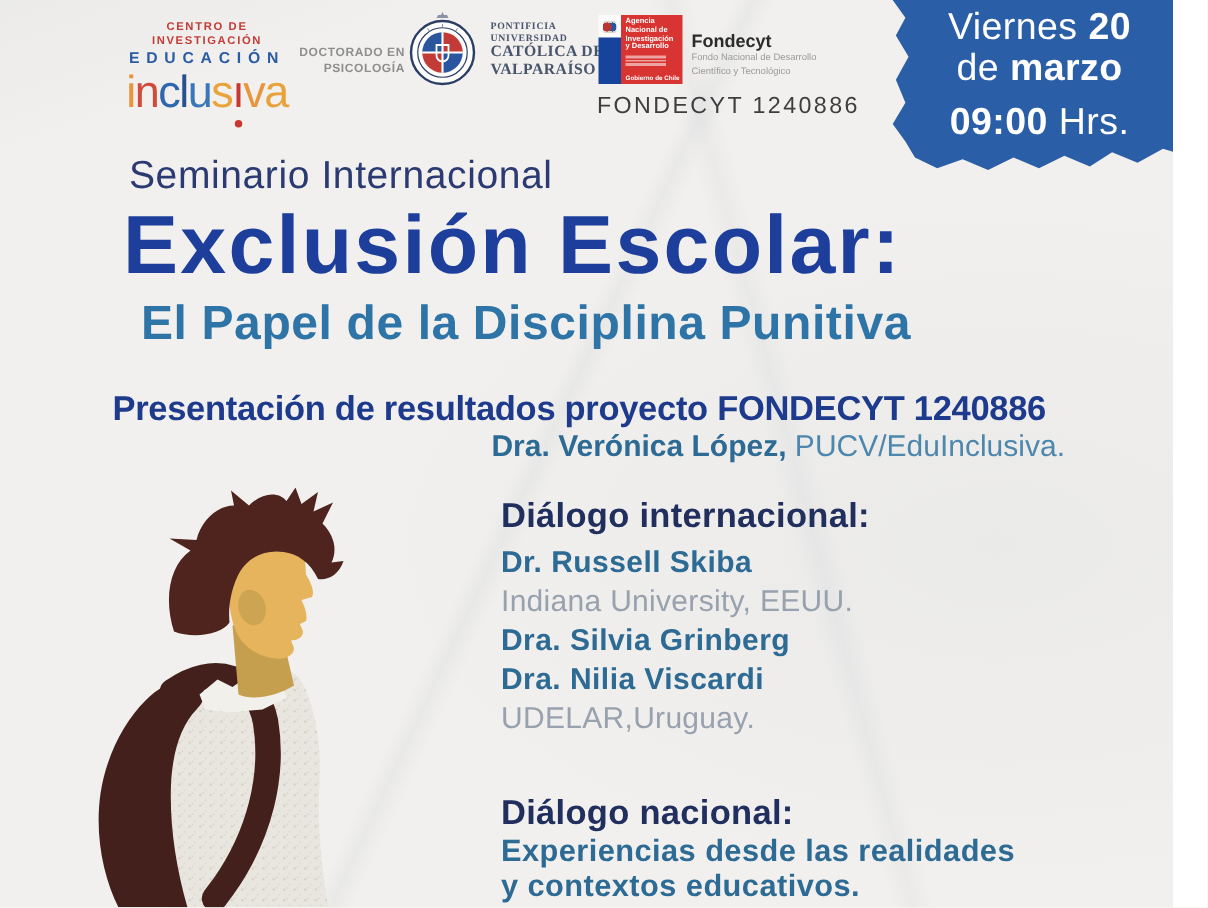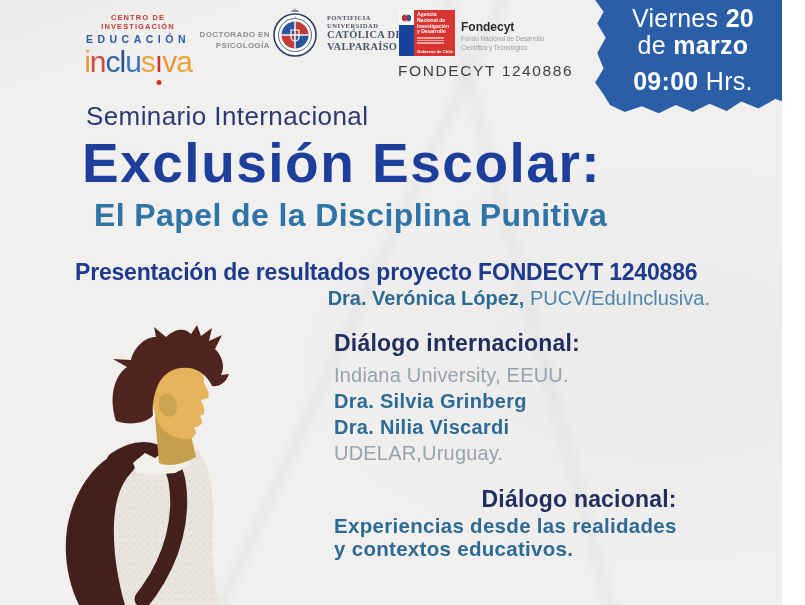--- a/index.html
+++ b/index.html
@@ -78,21 +78,21 @@
     letter-spacing:-0.2px; color:#1d3a8c; }
   .author-line { position:absolute; right:72px; top:287px; font-size:20px;margin-left:24px; }
   .author-line .ab { font-weight:700; color:#2e6b94; }
   .author-line .ar { font-weight:500; color:#4d87ad; }
 
   
   .program { position:absolute; left:334px; top:330px; }
   .prog-heading { font-size:23px; font-weight:800; color:#212f5e; line-height:26px; margin-bottom:6px; letter-spacing:0.2px; }
   .speaker-name { font-size:20px; font-weight:700; color:#2e6b94; line-height:26px; letter-spacing:0.3px; }
   .speaker-aff { font-size:20px; font-weight:400; color:#98a1ae; line-height:26px; letter-spacing:0.2px; }
-  .prog-heading.national { margin-top:20px; margin-bottom:2px;text-align:right; }
+  .prog-heading.national { margin-top:36px; margin-bottom:2px; }
   .nat-line { font-size:20.5px; font-weight:700; color:#2e6b94; line-height:23px; letter-spacing:0.3px; }
 
   
   .figure-wrap { position:absolute; left:55px; top:325px; width:260px; height:280px; }
 </style>
 </head>
 <body>
 
 <div class="poster">
 
@@ -210,20 +210,21 @@
         C119,4 130,2 136,9 L142,0 L146,11 L157,3 L154,16 L167,10 L160,24 C168,32 170,42 166,50
         L174,49 C171,58 164,62 157,61 C152,50 143,44 134,43 C120,41 108,48 103,60
         C99,69 97,80 98,90 C93,98 74,101 61,96 Z"></path>
     </svg>
   </div>
 
   <div class="program">
     <div class="prog-heading">Diálogo internacional:</div>
 
     <div>
+      <div class="speaker-name">Dr. Russell Skiba</div>
       <div class="speaker-aff">Indiana University, EEUU.</div>
     </div>
     <div>
       <div class="speaker-name">Dra. Silvia Grinberg</div>
     </div>
     <div>
       <div class="speaker-name">Dra. Nilia Viscardi</div>
       <div class="speaker-aff">UDELAR,Uruguay.</div>
     </div>
 

